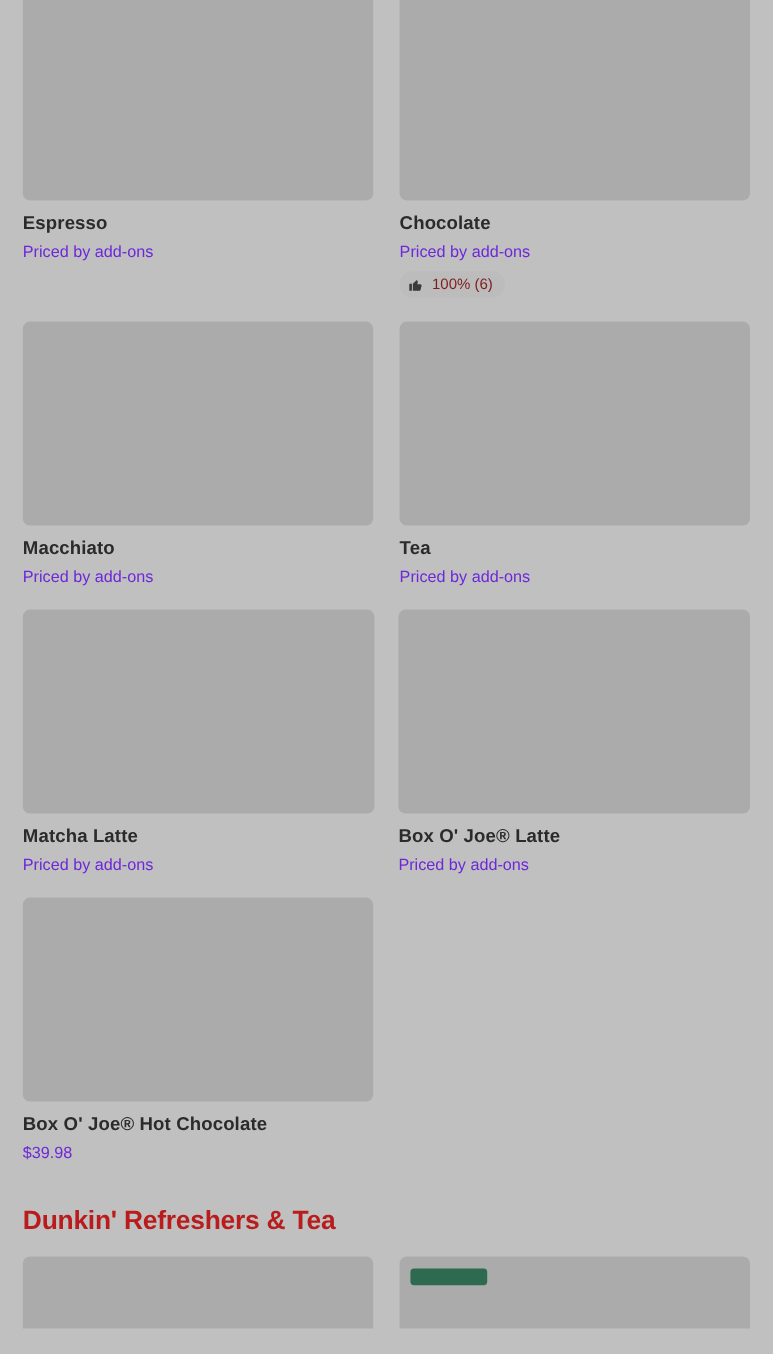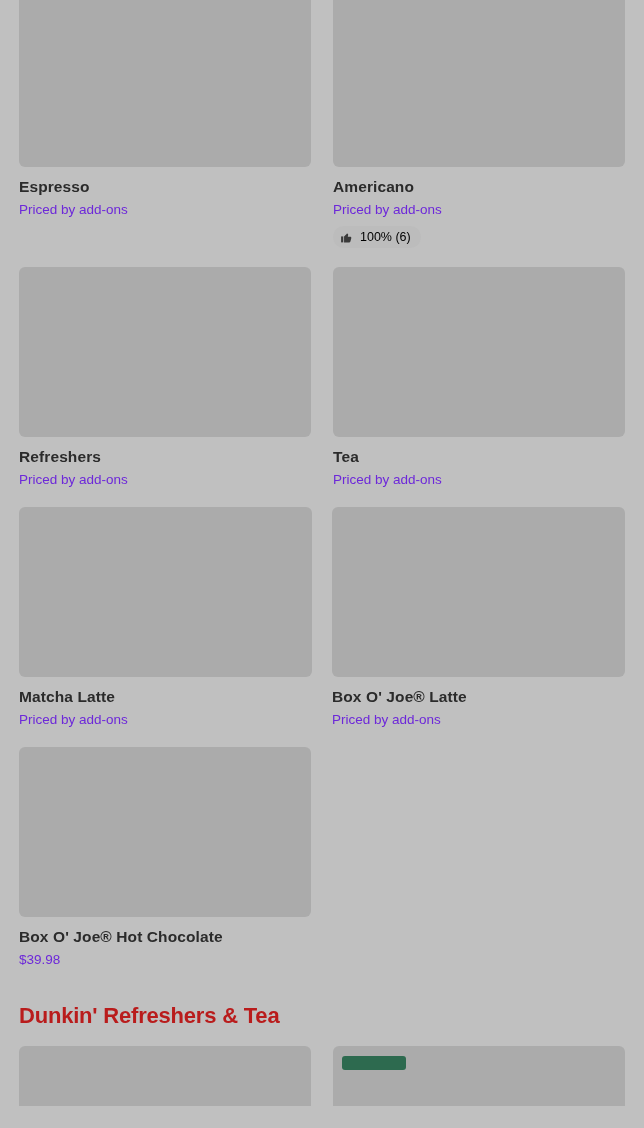--- a/index.html
+++ b/index.html
@@ -71,21 +71,21 @@
   
   .rating-badge {
     display: inline-flex;
     align-items: center;
     gap: 7px;
     margin-top: 8px;
     padding: 3px 10px 3px 7px;
     border-radius: 13px;
     background: #bcbcbc;
     font-size: 12.5px;
-    color: #000000;
+    color: #7f1d1d;
     line-height: 16px;
   }
 
   .thumbs-up-icon {
     width: 13px;
     height: 13px;
     display: inline-block;
     flex: 0 0 auto;
     position: relative;
   }
@@ -135,40 +135,40 @@
   <div class="product-grid">
 
     <div class="product-card first-row">
       <div class="product-thumb"></div>
       <div class="product-name">Espresso</div>
       <div class="product-price">Priced by add-ons</div>
     </div>
 
     <div class="product-card first-row">
       <div class="product-thumb"></div>
-      <div class="product-name">Americano</div>
+      <div class="product-name">Chocolate</div>
       <div class="product-price">Priced by add-ons</div>
       <div class="rating-badge">
         <span class="thumbs-up-icon">
           <svg viewBox="0 0 24 24" fill="#3a3a3a" aria-hidden="true">
             <path d="M2 10h4v11H2z"></path>
             <path d="M7.5 21h9.8c.9 0 1.7-.6 1.9-1.5l1.7-6.4c.3-1.2-.6-2.4-1.9-2.4h-4.6l.7-3.4c.2-1-.3-2-1.2-2.4-.6-.2-1.3 0-1.6.6L7.5 10.2V21z"></path>
           </svg>
         </span>
         <span>100% (6)</span>
       </div>
     </div>
 
   </div>
 
   <div class="product-grid" style="margin-top:11px;">
 
     <div class="product-card">
       <div class="product-thumb"></div>
-      <div class="product-name">Refreshers</div>
+      <div class="product-name">Macchiato</div>
       <div class="product-price">Priced by add-ons</div>
     </div>
 
     <div class="product-card">
       <div class="product-thumb"></div>
       <div class="product-name">Tea</div>
       <div class="product-price">Priced by add-ons</div>
     </div>
 
   </div>

